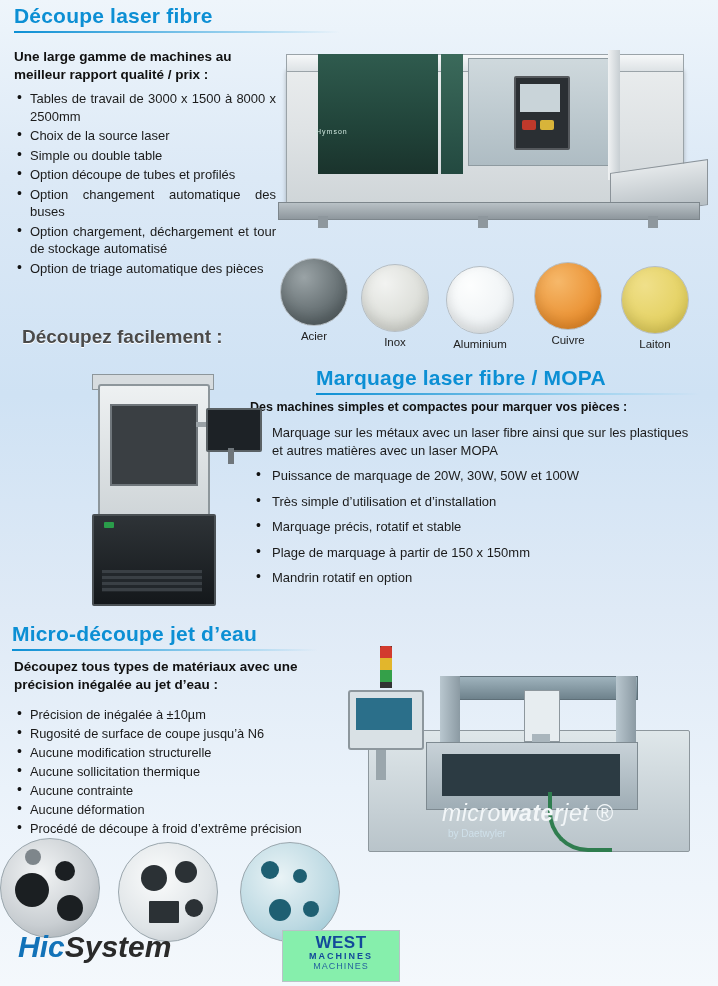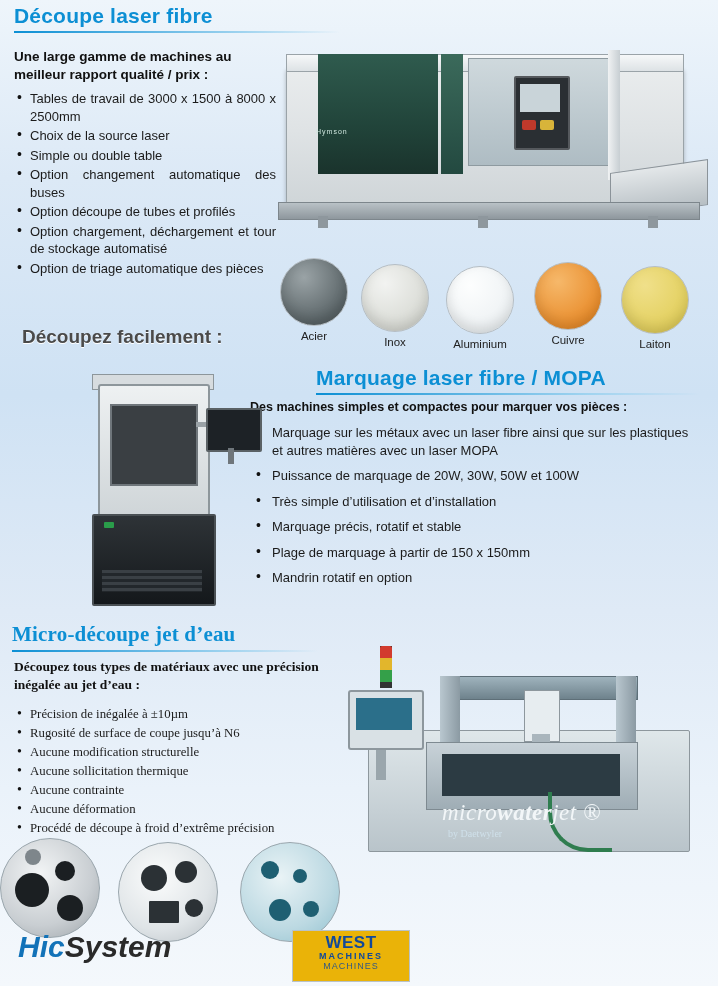--- a/index.html
+++ b/index.html
@@ -94,21 +94,21 @@
   .m2-mon{position:absolute;left:160px;top:38px;width:52px;height:40px;background:#1d2226;border:2px solid #5a6165;border-radius:2px;}
   .m2-monstand{position:absolute;left:182px;top:78px;width:6px;height:16px;background:#6f767b;}
   .m2-arm{position:absolute;left:150px;top:52px;width:16px;height:5px;background:#9aa2a7;}
   .m2-body{position:absolute;left:46px;top:144px;width:120px;height:88px;
     background:linear-gradient(180deg,#2e3337,#14181b);border:2px solid #4a5054;border-radius:2px;}
   .m2-grill{position:absolute;left:56px;top:200px;width:100px;height:22px;
     background:repeating-linear-gradient(180deg,#3a4045 0 3px,#22272b 3px 6px);}
   .m2-led{position:absolute;left:58px;top:152px;width:10px;height:6px;background:#2a9d4a;border-radius:1px;}
 
   
-  #s3{position:absolute;left:0;top:622px;width:586px;height:364px;font-family:Liberation Serif, serif;}
+  #s3{position:absolute;left:0;top:622px;width:586px;height:364px;}
   #s3 .hd{position:absolute;left:12px;top:0px;width:320px;}
   #s3 .hd .rule{margin-top:3px;width:306px;}
   #s3 .lead{position:absolute;left:14px;top:36px;width:320px;}
   #s3 ul{position:absolute;left:14px;top:78px;width:344px;}
   #s3 ul.bul li{font-size:12.8px;line-height:17px;margin-bottom:2px;}
 
   .machine3{position:absolute;left:336px;top:20px;width:372px;height:230px;}
   .m3-base{position:absolute;left:32px;top:88px;width:320px;height:120px;
     background:linear-gradient(180deg,#dfe7ea,#b9c4ca);border:1px solid #8d979d;border-radius:2px;}
   .m3-tank{position:absolute;left:90px;top:100px;width:210px;height:66px;
@@ -139,21 +139,21 @@
   .ph1{left:0px;top:0px;background:radial-gradient(circle at 40% 35%,#f2f4f5,#c9ced2 60%,#9aa1a6);}
   .ph1 .d{position:absolute;background:#1b1f22;border-radius:50%;}
   .ph2{left:118px;top:4px;background:radial-gradient(circle at 40% 35%,#fbfcfc,#dfe4e7 60%,#b9c0c5);}
   .ph3{left:240px;top:4px;background:radial-gradient(circle at 40% 35%,#e9f3f6,#bcd9e2 60%,#8fc0cf);}
   .chip{position:absolute;background:#2b3135;border-radius:1px;}
   .chip2{position:absolute;background:#1e5f72;border-radius:50%;}
 
   
   .foot-system{position:absolute;left:18px;top:930px;font-size:30px;font-weight:bold;color:#2a2a2a;font-style:italic;}
   .foot-system .blue{color:#1272b8;}
-  .west{position:absolute;left:292px;top:930px;width:116px;height:50px;background:#eab308;border:1px solid #b9c2c8;}
+  .west{position:absolute;left:282px;top:930px;width:116px;height:50px;background:#86efac;border:1px solid #b9c2c8;}
   .west .w1{font-size:17px;font-weight:bold;color:#12499a;text-align:center;line-height:17px;margin-top:3px;letter-spacing:.5px;}
   .west .w2{font-size:9px;font-weight:bold;color:#12499a;text-align:center;letter-spacing:2px;}
   .west .w3{font-size:9px;color:#12499a;text-align:center;letter-spacing:1px;opacity:.85;}
 </style>
 </head>
 <body>
 
 <div class="page">
 
   <div id="s1">
@@ -162,22 +162,22 @@
       <div class="sec-title">Découpe laser fibre</div>
       <div class="rule"></div>
     </div>
 
     <div class="txt">
       <div class="lead">Une large gamme de machines au meilleur rapport qualité / prix :</div>
       <ul class="bul just">
         <li>Tables de travail de 3000 x 1500 à 8000 x 2500mm</li>
         <li>Choix de la source laser</li>
         <li>Simple ou double table</li>
+        <li>Option découpe de tubes et profilés</li>
         <li>Option changement automatique des buses</li>
-        <li>Option découpe de tubes et profilés</li>
         <li>Option chargement, déchargement et tour de stockage automatisé</li>
         <li>Option de triage automatique des pièces</li>
       </ul>
     </div>
 
     <div class="machine1">
       <div class="m1-body"></div>
       <div class="m1-top"></div>
       <div class="m1-green"></div>
       <div class="m1-brand">Hymson</div>

